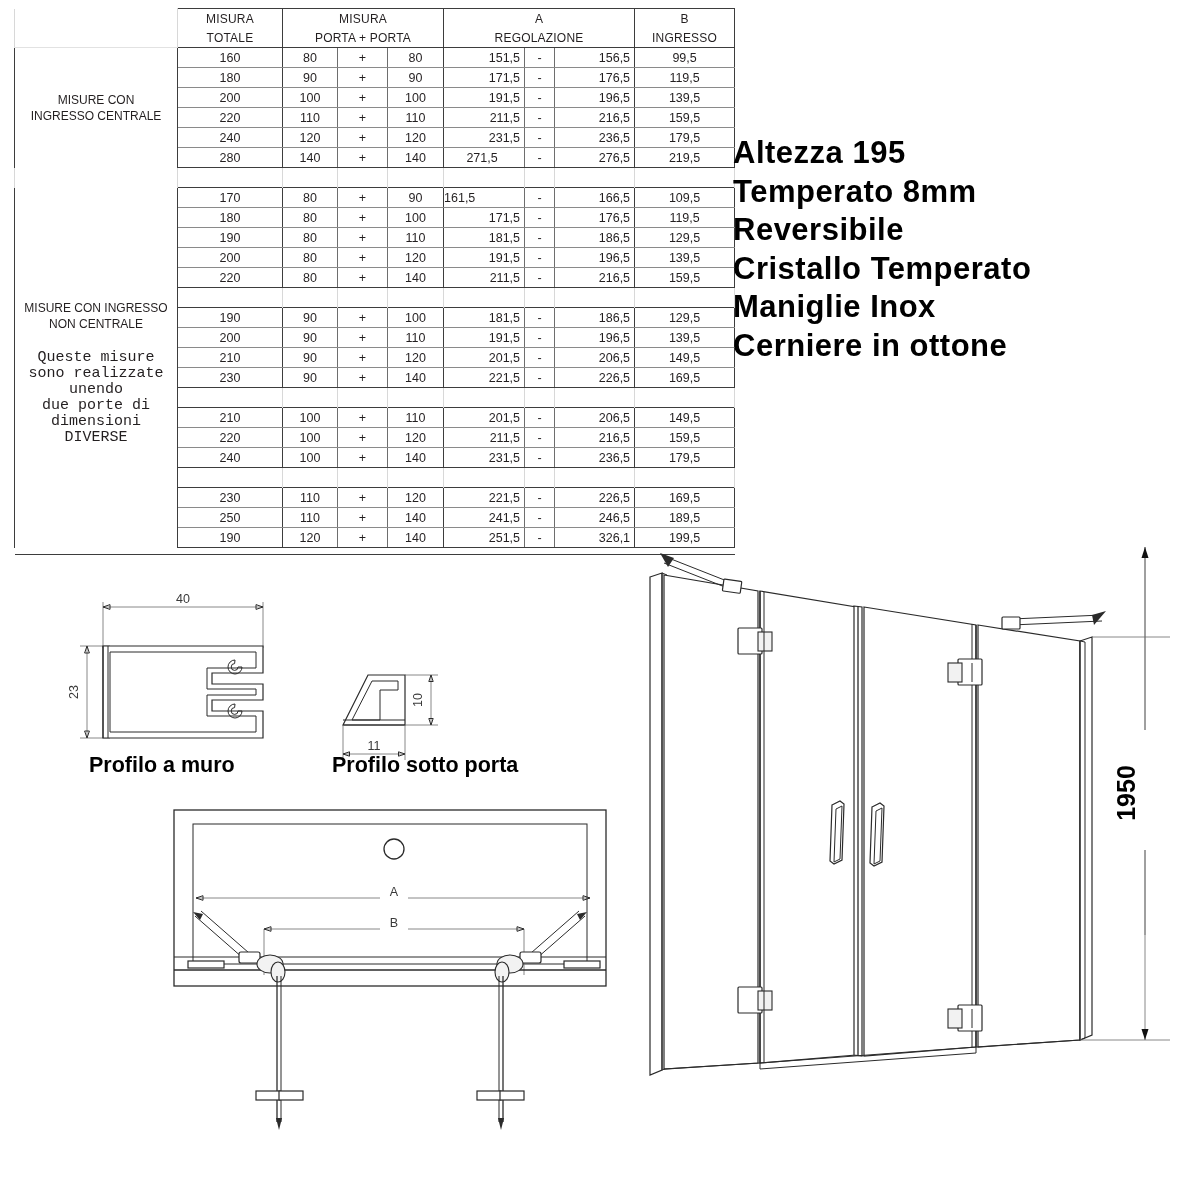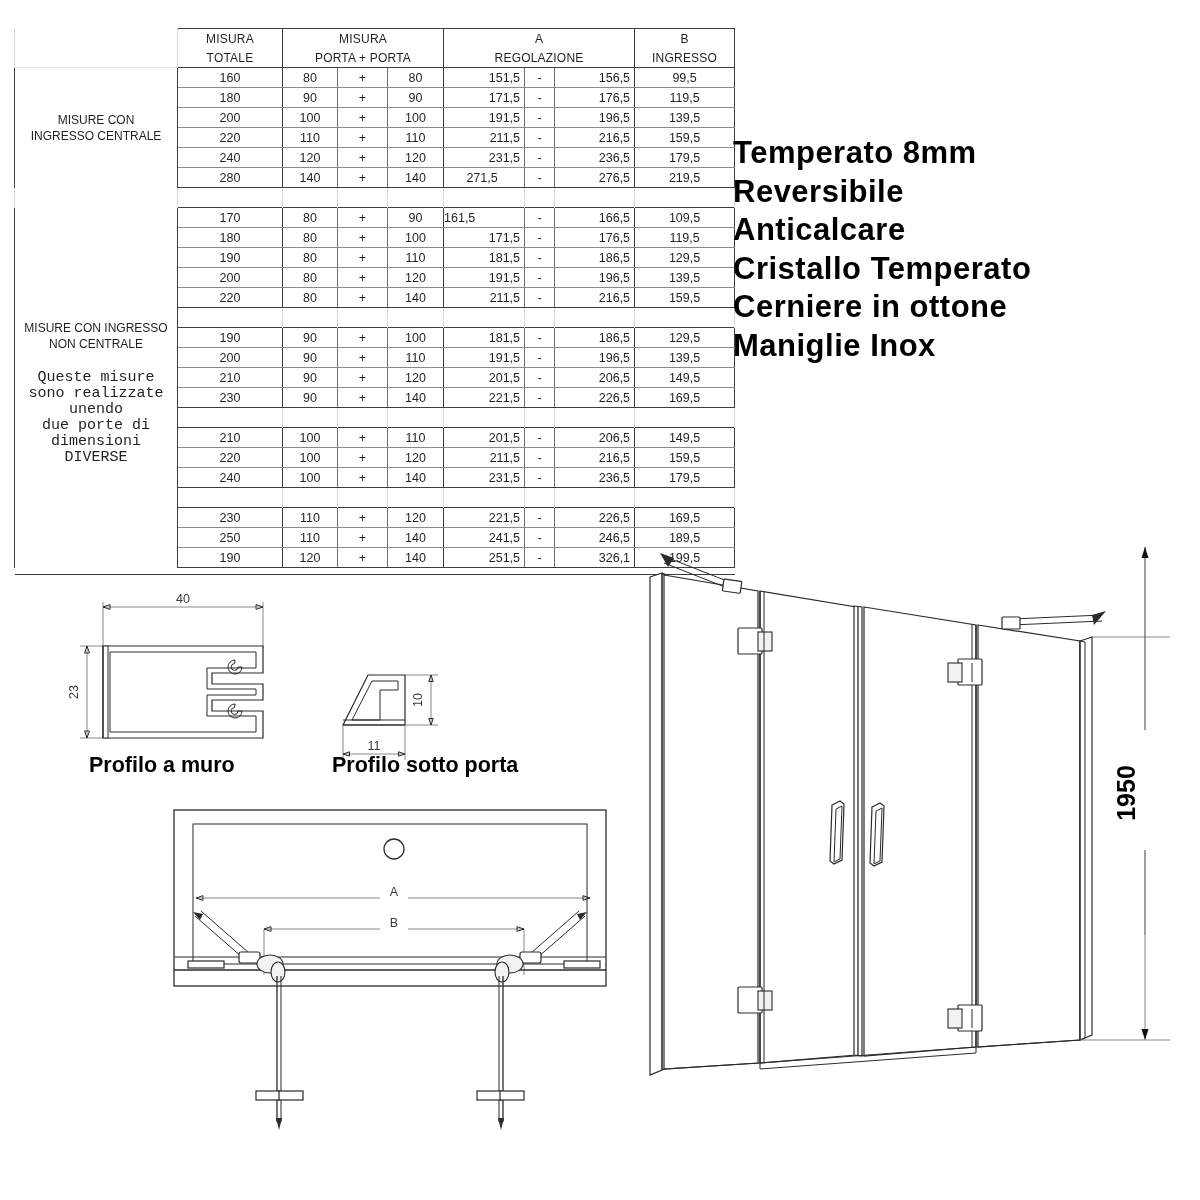--- a/index.html
+++ b/index.html
@@ -9,21 +9,21 @@
     background:#ffffff;
     font-family:"Liberation Sans", sans-serif;
     color:#1a1a1a;
     position:relative;
     overflow:hidden;
   }
   .page{position:absolute;inset:0;}
 
   
   #spec-table-wrap{
-    position:absolute;left:14px;top:28px;width:650px;
+    position:absolute;left:14px;top:8px;width:650px;
   }
   table.spec{
     border-collapse:collapse;
     width:650px;
     table-layout:fixed;
     font-size:11.5px;
   }
   table.spec td, table.spec th{
     padding:0;margin:0;
     text-align:center;
@@ -408,26 +408,26 @@
 
         <tr>
           <td class="bb" style="height:6px"></td>
           <td class="bb" colspan="8" style="height:6px;border-top:none"></td>
         </tr>
       </tbody>
     </table>
   </div>
 
   <div id="spec-text">
+    <div>Altezza 195</div>
     <div>Temperato 8mm</div>
     <div>Reversibile</div>
-    <div>Anticalcare</div>
     <div>Cristallo Temperato</div>
+    <div>Maniglie Inox</div>
     <div>Cerniere in ottone</div>
-    <div>Maniglie Inox</div>
   </div>
 
   <svg id="profiles" width="580" height="210" viewBox="0 0 580 210">
 
     <g>
 
       <g>
         <line class="lnthin" x1="43" y1="22" x2="43" y2="68"></line>
         <line class="lnthin" x1="203" y1="22" x2="203" y2="68"></line>
         <line class="lnthin" x1="43" y1="27" x2="203" y2="27"></line>

